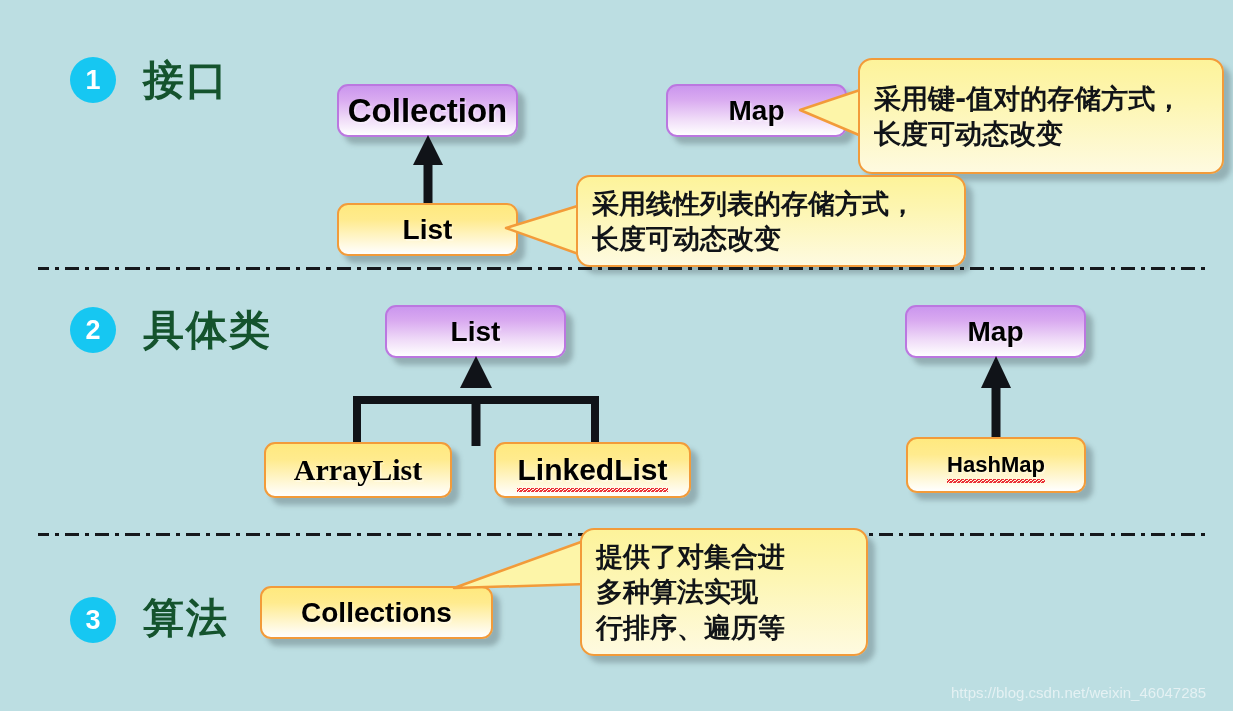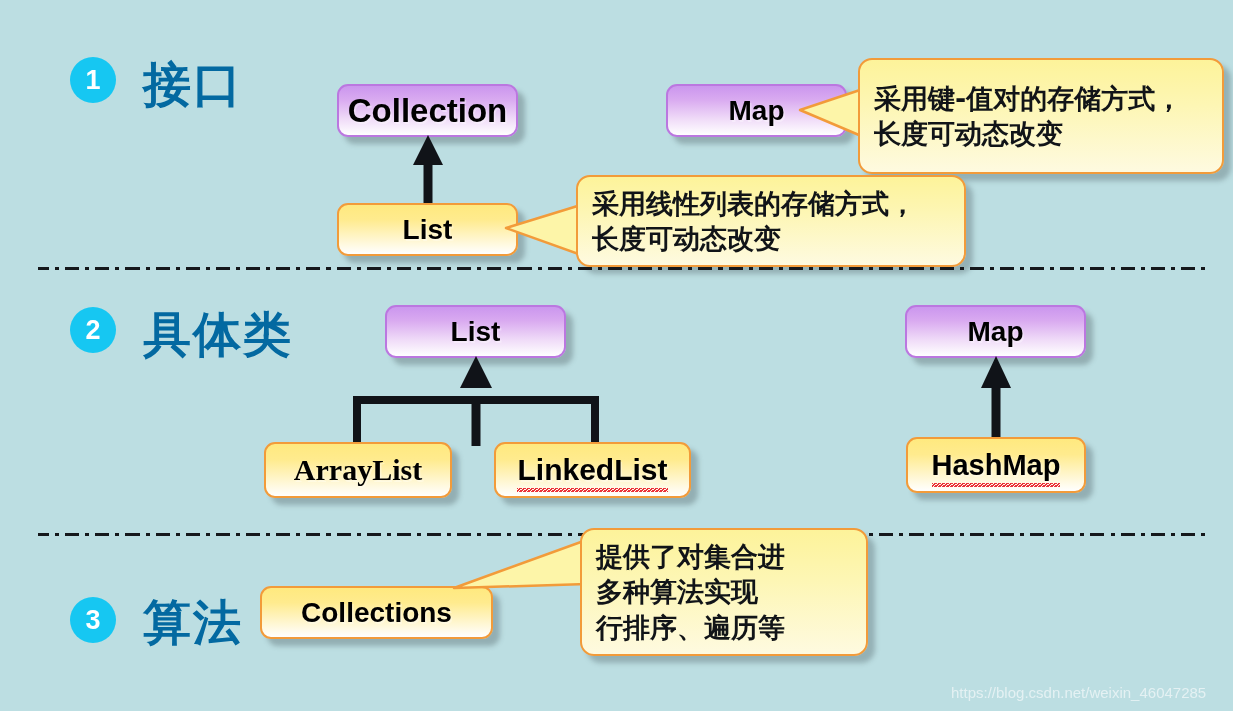--- a/index.html
+++ b/index.html
@@ -45,23 +45,23 @@
     background: #16c7f2;
     color: #ffffff;
     font-size: 27px;
     font-weight: bold;
     line-height: 46px;
     text-align: center;
     font-family: "Liberation Sans", sans-serif;
   }
   .section-label {
     position: absolute;
-    font-size: 48px;
-    font-weight: bold;
-    color: #0369a1;
+    font-size: 41px;
+    font-weight: bold;
+    color: #14532d;
     letter-spacing: 2px;
     white-space: nowrap;
     font-family: "DejaVu Sans", "Liberation Sans", sans-serif;
   }
 
   
   .node {
     position: absolute;
     border-radius: 11px;
     display: flex;
@@ -199,21 +199,21 @@
 
   <div class="node purple" style="left:905px; top:305px; width:181px; height:53px; font-size:28px;">
     <span class="node-txt">Map</span>
   </div>
 
   <svg class="connector" style="left:974px; top:354px;" width="44" height="90" viewBox="0 0 44 90">
     <line x1="22" y1="90" x2="22" y2="30" stroke="#101318" stroke-width="9"></line>
     <polygon points="22,2 7,34 37,34" fill="#101318"></polygon>
   </svg>
 
-  <div class="node yellow" style="left:906px; top:437px; width:180px; height:56px; font-size:29px;">
+  <div class="node yellow" style="left:906px; top:437px; width:180px; height:56px; font-size:22px;">
     <span class="node-txt">HashMap<span class="spell"></span></span>
   </div>
 
   <div class="divider" style="top:533px;"></div>
 
   <div class="badge" style="left:70px; top:597px;">3</div>
   <div class="section-label" style="left:143px; top:591px;">算法</div>
 
   <div class="node yellow" style="left:260px; top:586px; width:233px; height:53px; font-size:28px;">
     <span class="node-txt">Collections</span>

